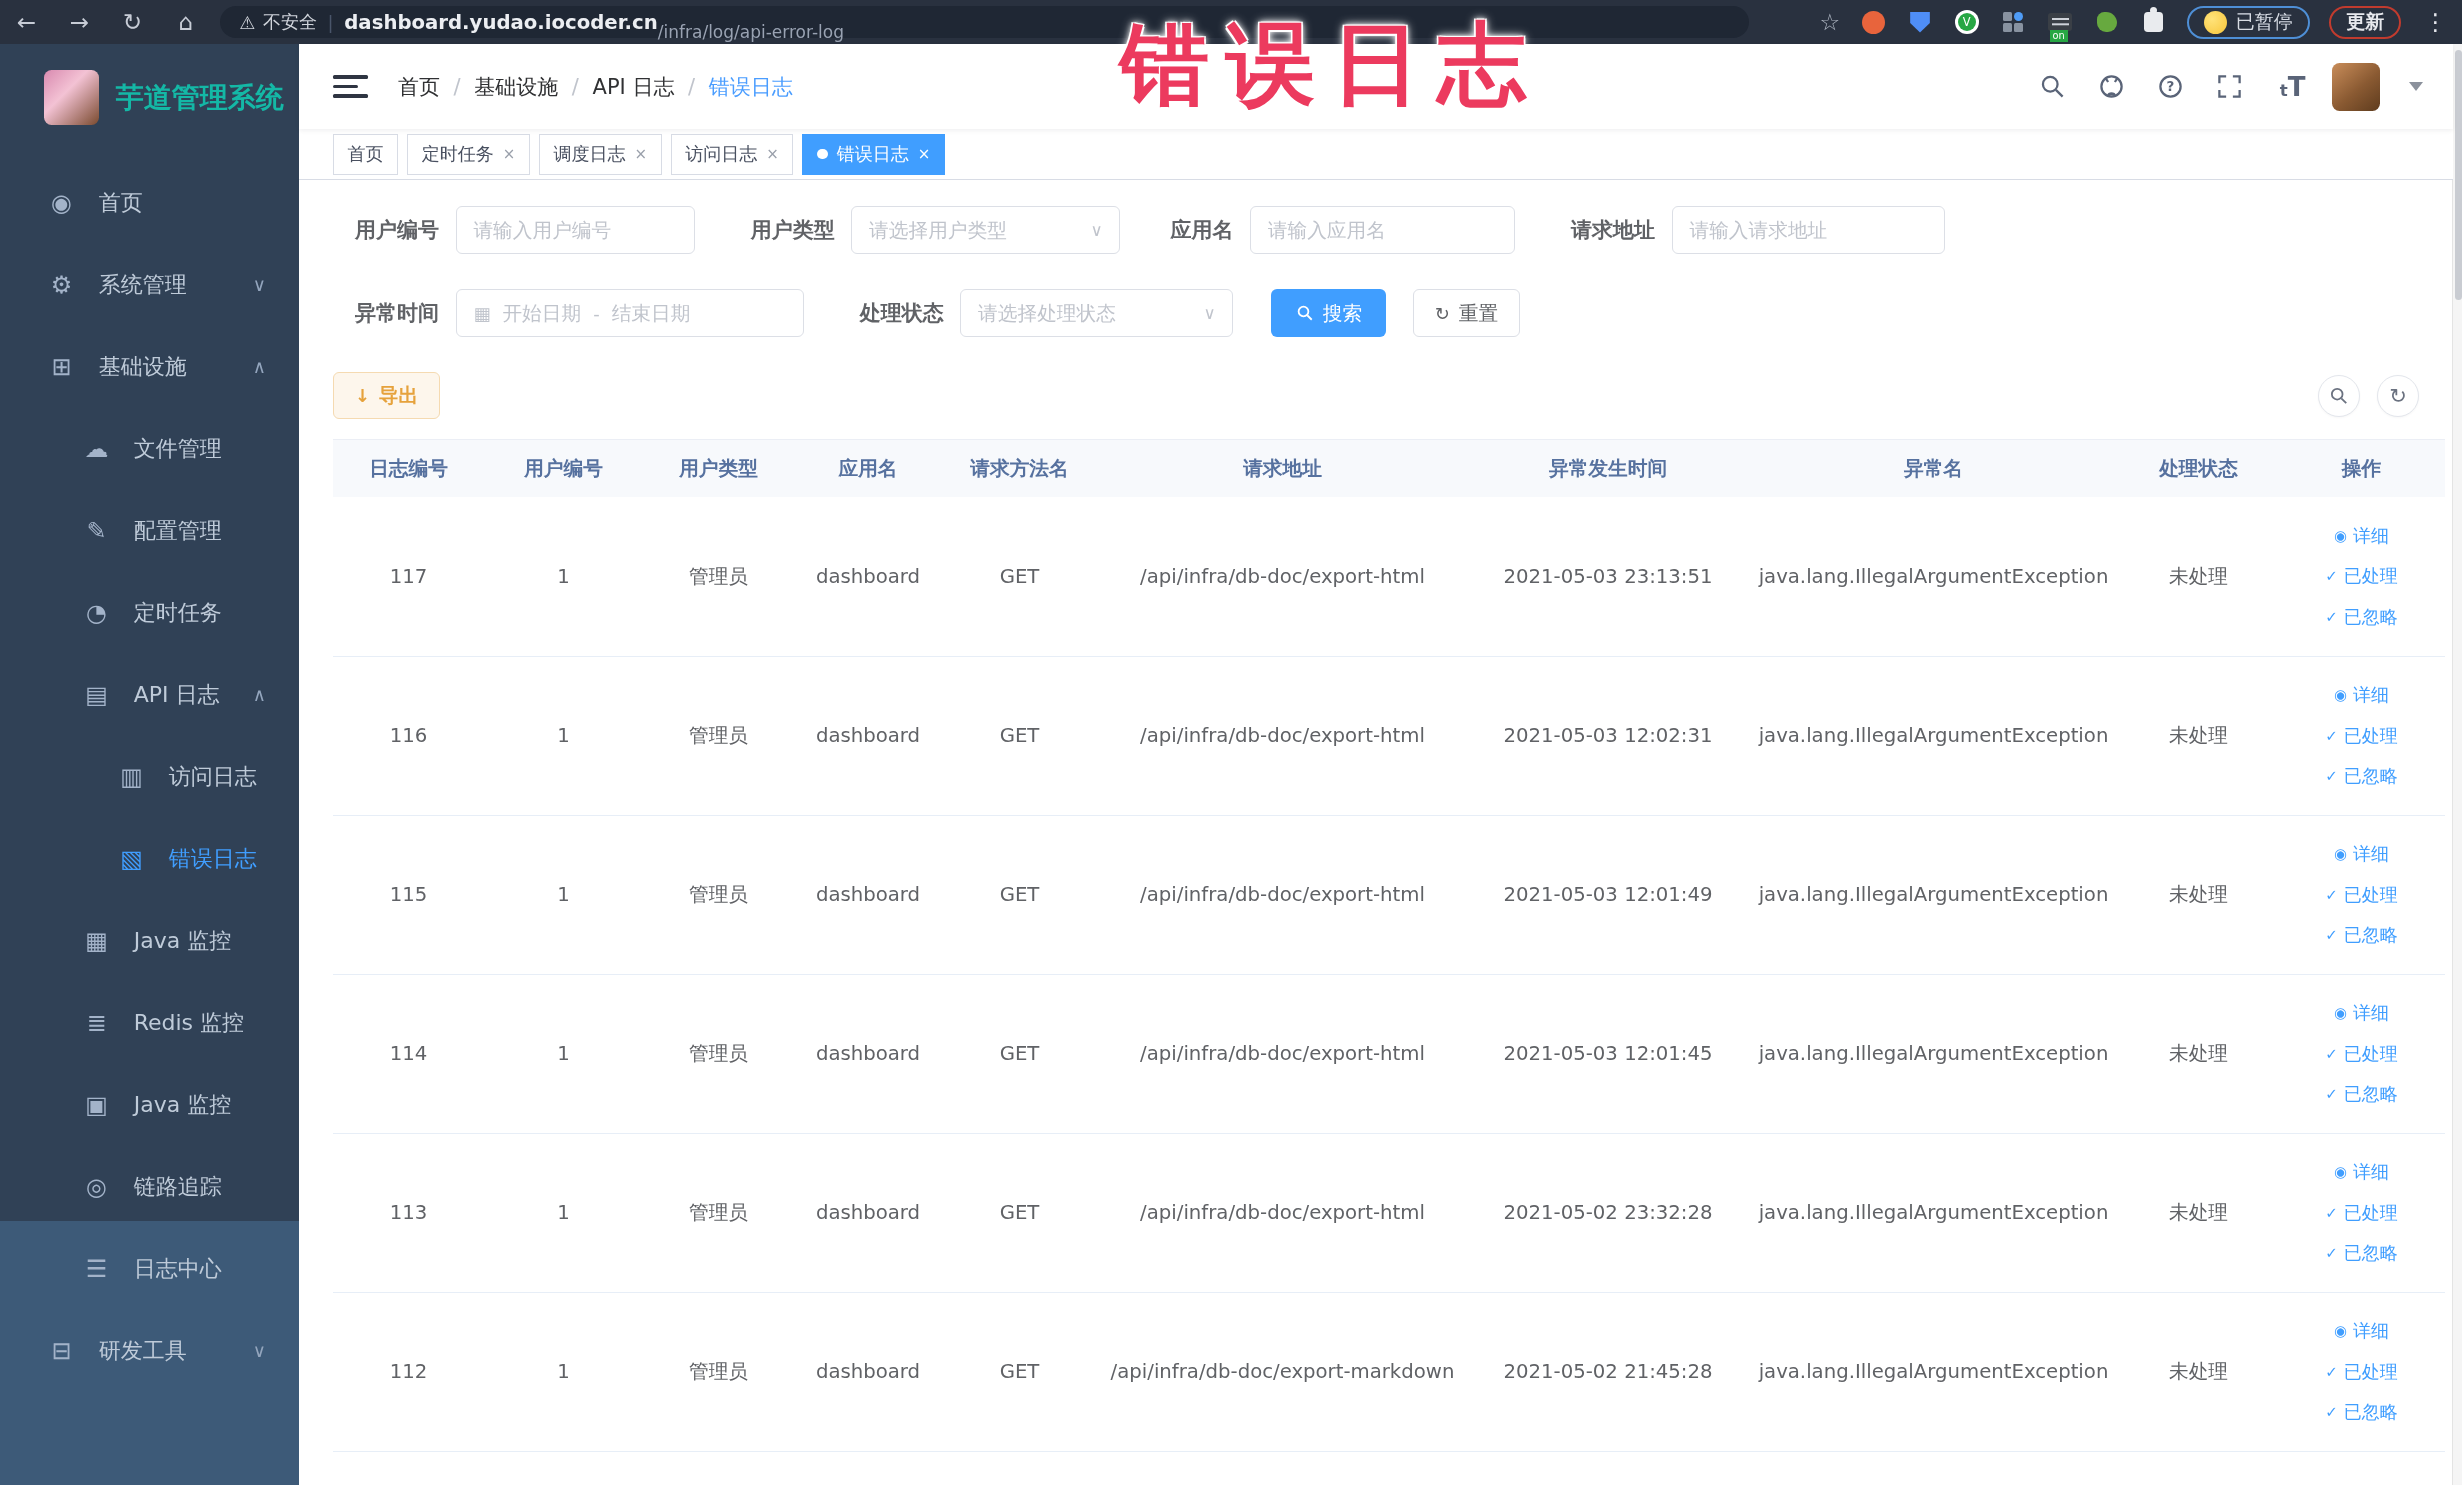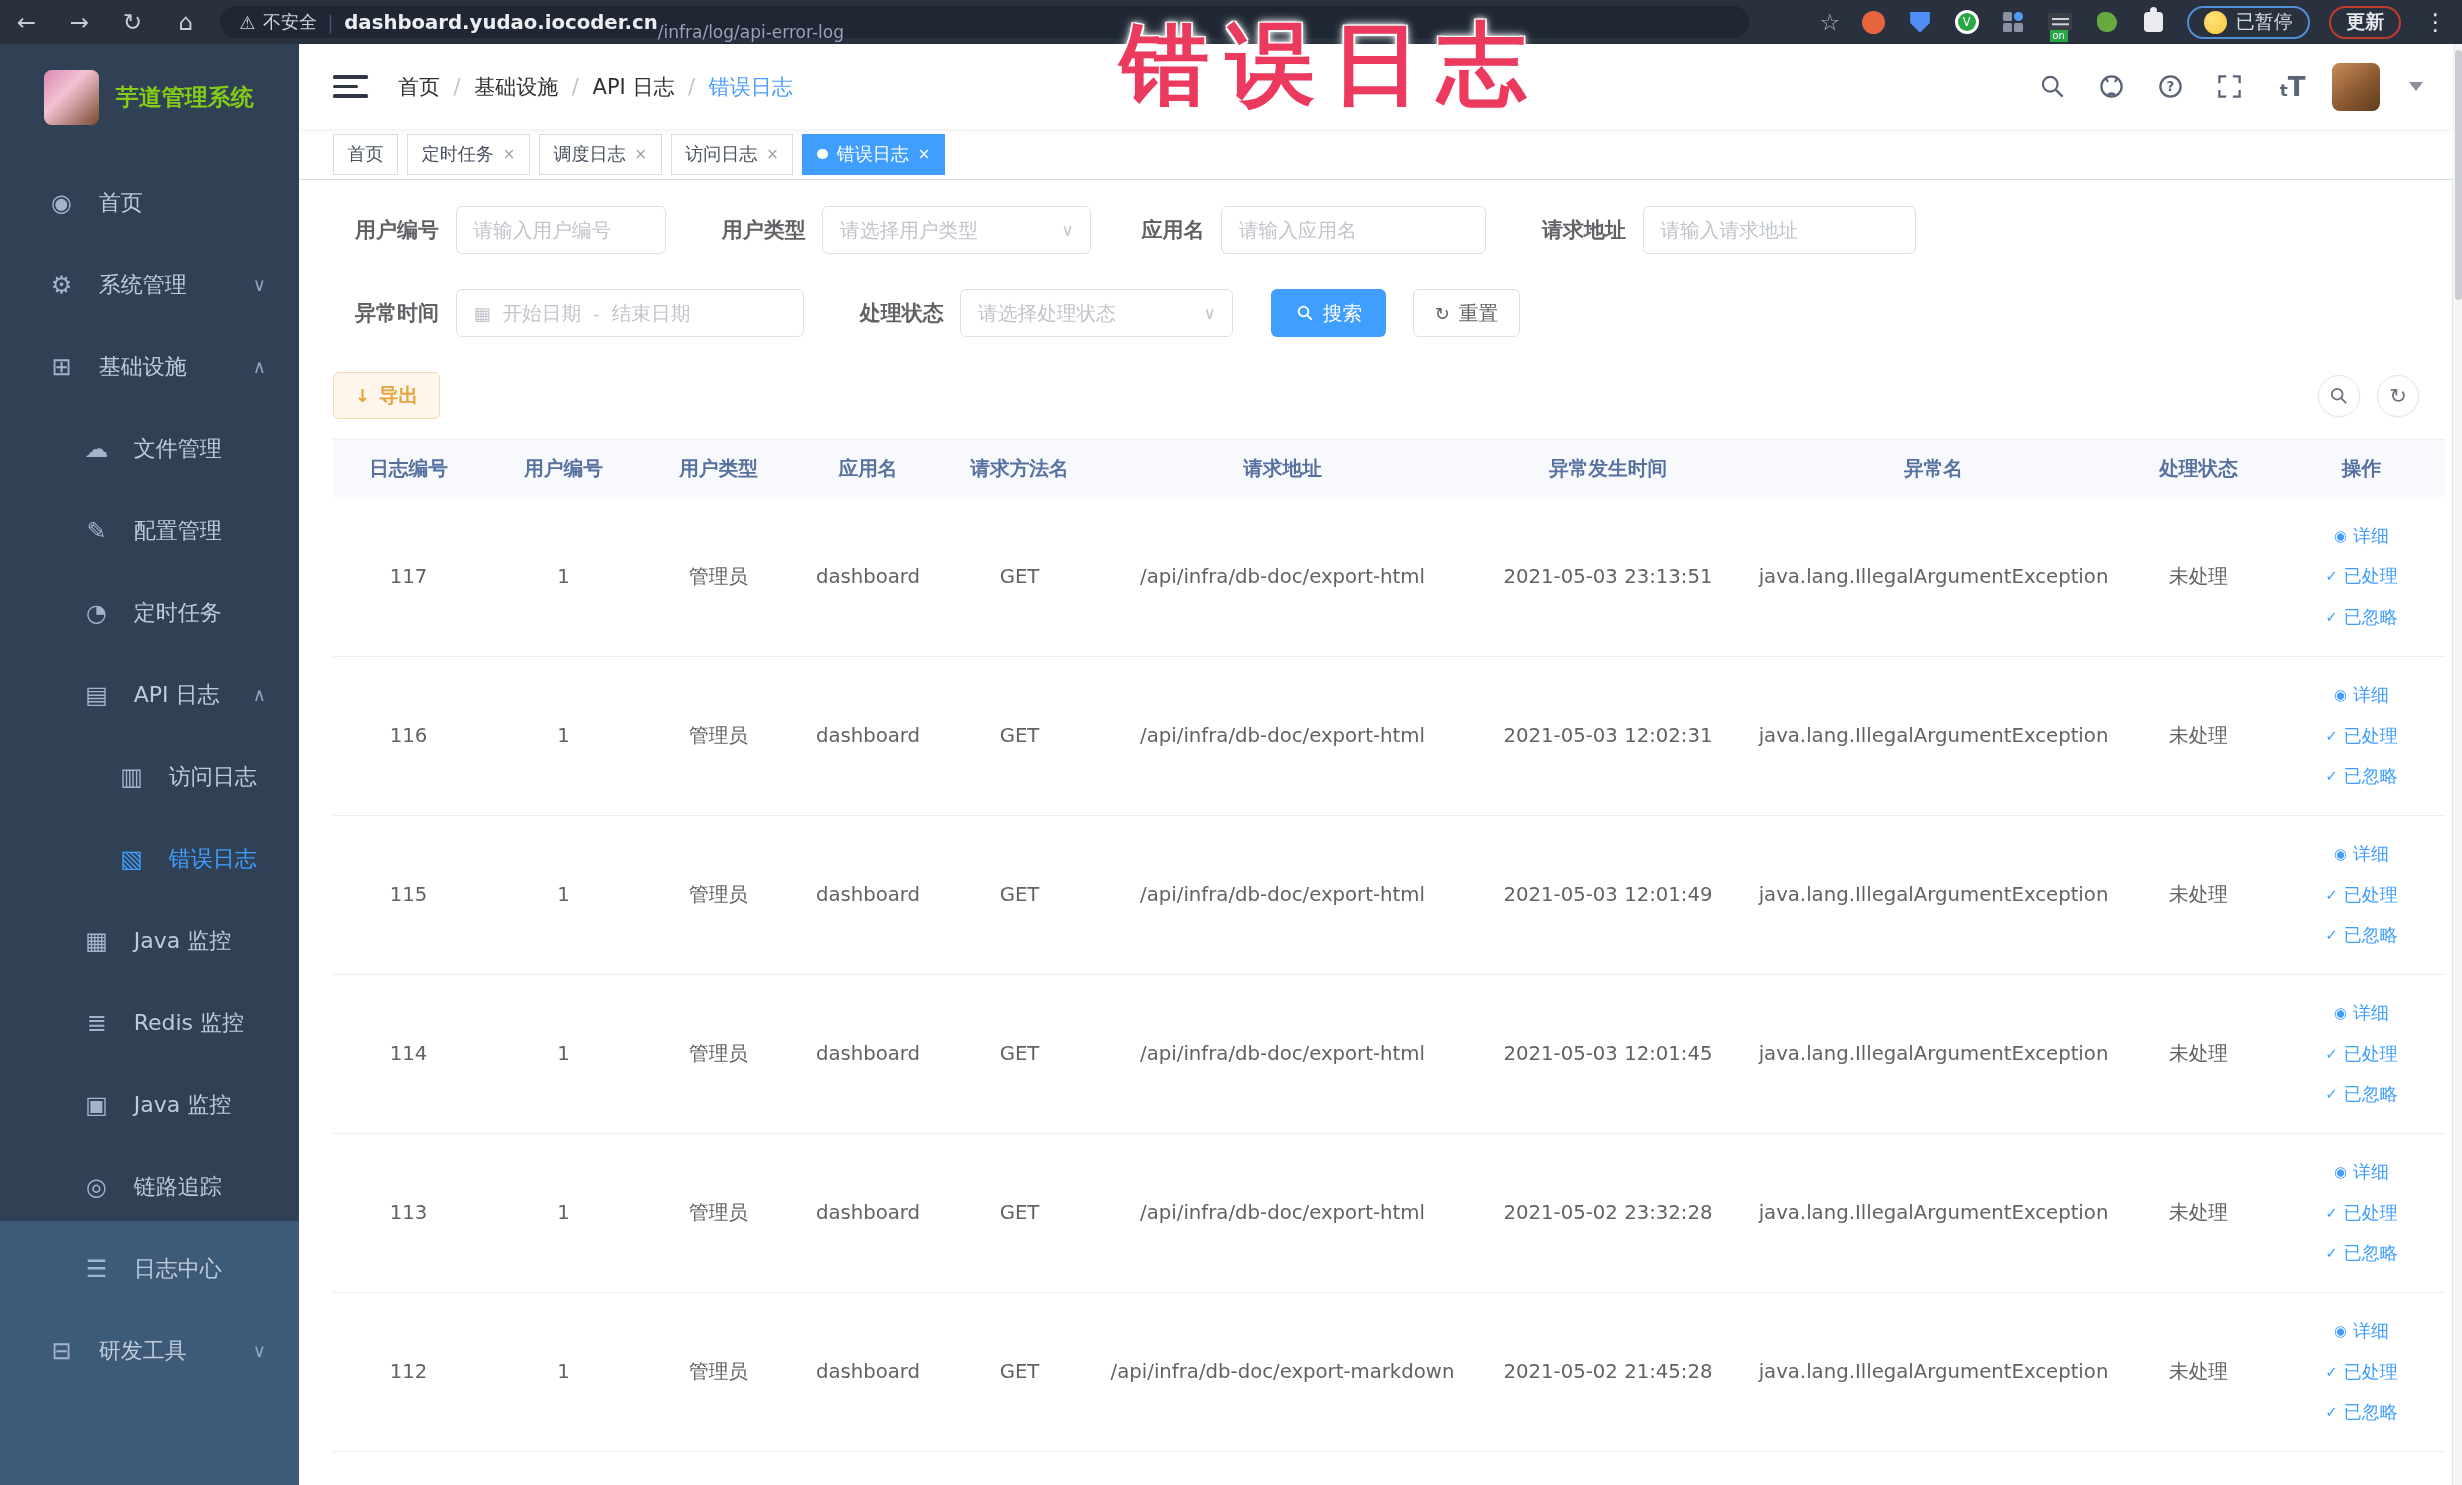--- a/index.html
+++ b/index.html
@@ -25,21 +25,21 @@
   .pill-pause .face { width:23px; height:23px; border-radius:50%; background:radial-gradient(circle at 35% 35%, #ffe37a, #f7c53a); }
   .pill-pause .txt { color:#d7dce4; font-size:19px; }
   .pill-update { border:2.3px solid #c13b2e; }
   .pill-update .txt { color:#e7e9ee; font-size:19px; font-weight:bold; }
   .kebab { color:#e6e8ee; font-size:23px; padding:0 3px; }
 
   
   .sidebar { position:absolute; top:44px; left:0; width:299px; height:1442px; background:#304156; color:#bfcbd9; }
   .logo-row { display:flex; align-items:center; gap:16.7px; padding:26px 0 23px 44px; }
   .logo-img { width:55px; height:55px; border-radius:7.6px; background:linear-gradient(135deg,#d98ab0 0%,#f3c2d4 40%,#7a4a2e 100%); flex:none; }
-  .logo-title { font-size:23px; font-weight:bold; color:#84cc16; }
+  .logo-title { font-size:28px; font-weight:bold; color:#14b8a6; }
   .menu { margin-top:13.6px; }
   .m-item { height:82px; display:flex; align-items:center; font-size:22px; cursor:pointer; padding-left:44px; position:relative; }
   .m-item .ico { width:35px; font-size:24px; color:#a3b3c9; margin-right:19.7px; text-align:center; flex:none; }
   .m-item .chev { position:absolute; right:33px; font-size:18px; color:#93a5bd; }
   .m-item.lvl2 { padding-left:79px; }
   .m-item.lvl3 { padding-left:114px; }
   .m-item.active { color:#409eff; }
   .m-item.active .ico { color:#409eff; }
   .m-item.hl-block { background:#3d5a78; }
   .devtools-bg { position:absolute; left:0; right:0; top:1177px; bottom:0; background:#3d5a78; }
@@ -330,21 +330,21 @@
           <span class="dot"></span>
           <span>错误日志</span>
           <span class="x">×</span>
         </div>
       </div>
 
     <div class="content">
 
       <div class="frow">
         <div class="flabel w130">用户编号</div>
-        <div class="finput" style="width:210px;">
+        <div class="finput" style="width:239px;">
           <input placeholder="请输入用户编号" style="">
         </div>
         <div class="gap45"></div>
         <div class="flabel w130">用户类型</div>
         <div class="finput fselect" style="width:269px;">
           <span class="ph">请选择用户类型</span>
           <span class="sel-caret">∨</span>
         </div>
         <div class="gap45"></div>
         <div class="flabel w100">应用名</div>

